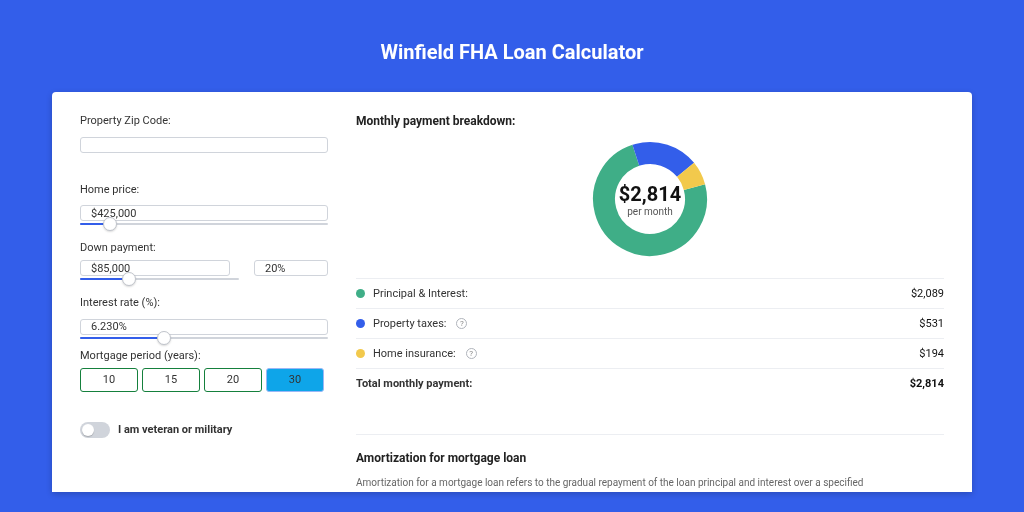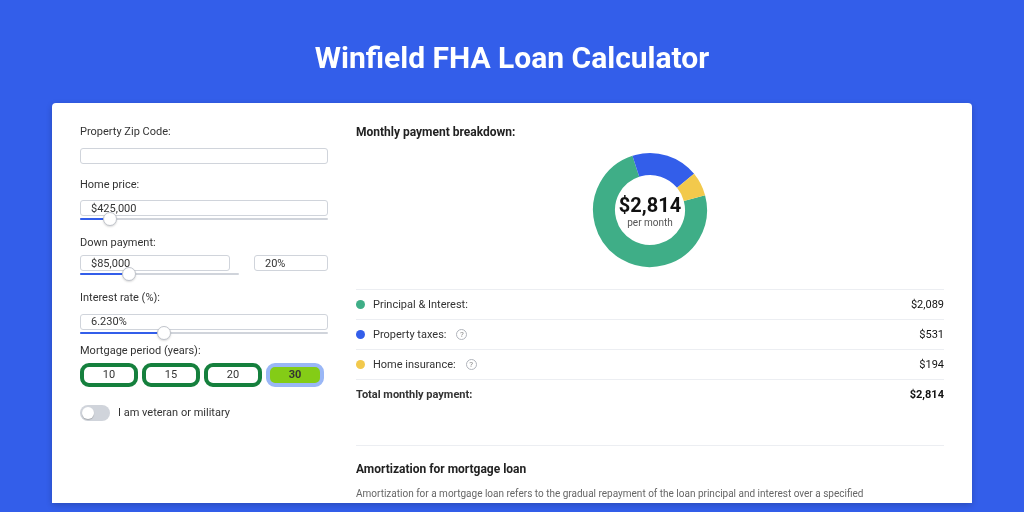--- a/index.html
+++ b/index.html
@@ -1,38 +1,38 @@
 <!DOCTYPE html>
 <html><head>
 <meta charset="utf-8">
 <style>
   * { box-sizing: border-box; margin: 0; padding: 0; font-family: -apple-system, BlinkMacSystemFont, "Segoe UI", Roboto, Helvetica, Arial, sans-serif; }
   body { width: 1024px; height: 512px; background: #335eea; overflow: hidden; }
   .outer { padding: 40px 52px 0 52px; }
-  .title { color: #fff; font-size: 30px; font-weight: 700; text-align: center; margin-bottom: 28px; }
+  .title { color: #fff; font-size: 20px; font-weight: 700; text-align: center; margin-bottom: 28px; }
   .card { background: #fff; border-radius: 4px 4px 0 0; box-shadow: 0 2px 6px rgba(0,0,0,0.2); padding: 22px 28px 0 28px; display: flex; gap: 28px; height: 400px; }
   .left { width: 248px; flex-shrink: 0; }
   .right { flex: 1; }
   .label { font-size: 11px; color: #333; margin-bottom: 6px; display: block; }
   .input { width: 100%; height: 16px; border: 1px solid #d0d4db; border-radius: 3px; padding: 0 10px; font-size: 11px; color: #333; background: #fff; }
-  .group { margin-bottom: 14px; position: relative; }
+  .group { margin-bottom: 30px; position: relative; }
   .group-dual { display: flex; gap: 24px; }
   .group-dual .input:first-child { flex: 1; }
   .group-dual .input:last-child { width: 74px; }
   .slider-track { position: absolute; left: 0; right: 0; bottom: -4px; height: 2px; }
   .slider-fill { position: absolute; left: 0; top: 0; height: 2px; background: #335eea; border-radius: 2px; }
   .slider-bg { position: absolute; left:0; right:0; top:0; height:2px; background:#d0d4db; border-radius:2px;}
   .slider-thumb { position: absolute; top: -6px; width: 14px; height: 14px; background: #fff; border: 1px solid #c0c4cb; border-radius: 50%; box-shadow: 0 1px 2px rgba(0,0,0,0.15);}
   .periods { display: flex; gap: 0; }
-  .period-btn { width: 61px; height: 24px; border: 4px solid #15803d; font-size: 11px; color: #333; background:#fff; display:flex; align-items:center; justify-content:center; cursor:pointer; border-radius:9px; margin-right:4px;}
-  .period-btn.active { background: #84cc16; border-color:#9ab7f6; color:#333; font-weight:700;}
+  .period-btn { width: 61px; height: 24px; border: 1px solid #15803d; font-size: 11px; color: #333; background:#fff; display:flex; align-items:center; justify-content:center; cursor:pointer; border-radius:3px; margin-right:4px;}
+  .period-btn.active { background: #0ea5e9; border-color:#9ab7f6; color:#333; font-weight:400;}
   .toggle-row { display:flex; align-items:center; gap:8px; margin-top: 18px;}
   .toggle { width: 30px; height: 16px; background: #d0d4db; border-radius: 10px; position: relative;}
   .toggle::after { content:""; position:absolute; left:2px; top:2px; width:12px; height:12px; background:#fff; border-radius:50%; box-shadow:0 1px 1px rgba(0,0,0,0.2);}
-  .toggle-label { font-size: 11px; color:#333; }
+  .toggle-label { font-size: 11px; color:#333;font-weight:bold; }
   .section-title { font-size: 12px; font-weight: 700; color:#222; margin-bottom: 10px; }
   .donut-wrap { display:flex; justify-content:center; margin: 4px 0 18px 0; position:relative;}
   .donut-center { position:absolute; top:50%; left:50%; transform:translate(-50%,-50%); text-align:center;}
   .donut-center .amount { font-size: 20px; font-weight:700; color:#111;}
   .donut-center .sub { font-size: 10px; color:#555;}
   .legend-row { display:flex; align-items:center; justify-content:space-between; padding: 8px 0; border-top: 1px solid #eceef2; font-size: 11px;}
   .legend-row:first-of-type { border-top: none;}
   .legend-left { display:flex; align-items:center; gap:8px;}
   .dot { width:9px; height:9px; border-radius:50%; display:inline-block;}
   .legend-label { color:#333;}

